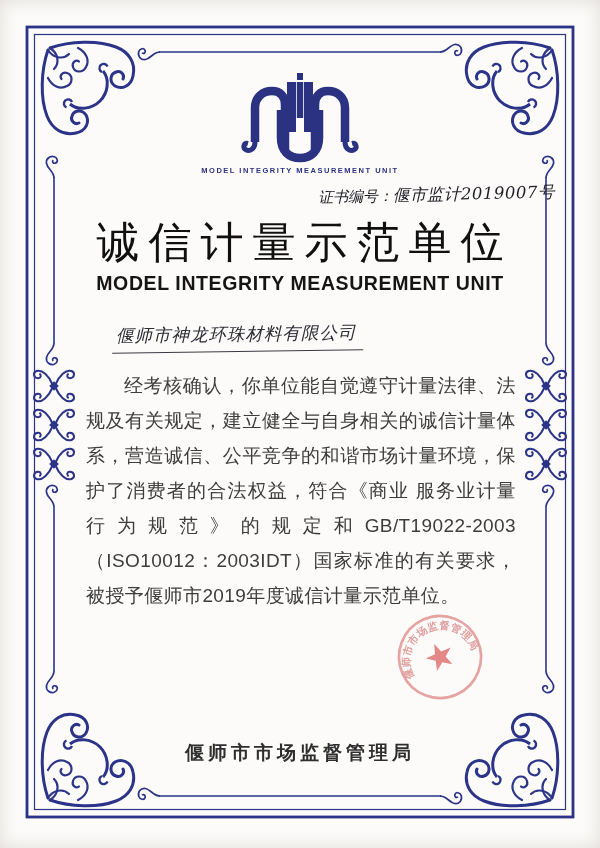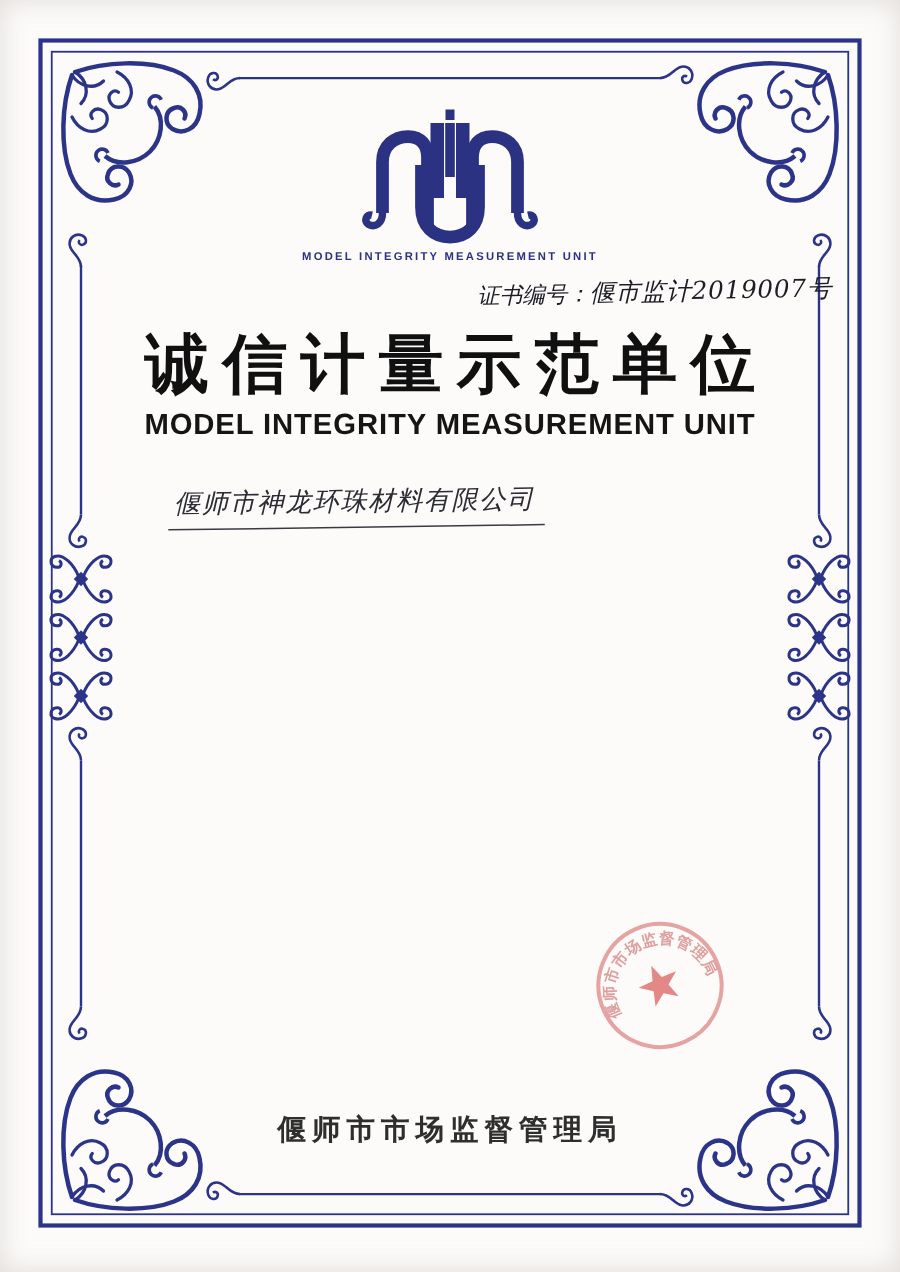--- a/index.html
+++ b/index.html
@@ -26,21 +26,21 @@
     position:absolute;left:318px;top:184px;width:230px;
     font-family:"DejaVu Serif",serif;font-style:italic;
     font-size:15px;color:#1d1d26;transform:rotate(-1.2deg);
     white-space:nowrap;
   }
   .cert-no .handw{font-size:16.5px;letter-spacing:.5px;}
 
   .title-cn{
     position:absolute;left:0;right:0;top:214px;margin:0;text-align:center;
     font-family:"Liberation Serif","DejaVu Serif",serif;
-    font-size:43px;font-weight:700;letter-spacing:9px;padding-left:9px;
+    font-size:43px;font-weight:400;letter-spacing:9px;padding-left:9px;
     color:#101010;
   }
   .title-en{
     position:absolute;left:0;right:0;top:272px;text-align:center;
     font-size:19.5px;font-weight:800;letter-spacing:.6px;color:#151515;
   }
 
   .company{
     position:absolute;left:112px;top:322px;min-width:238px;
     font-family:"DejaVu Serif",serif;font-style:italic;
@@ -152,20 +152,21 @@
 
   <div class="cert-no">
     <span>证书编号：</span><span class="handw">偃市监计2019007号</span>
   </div>
 
   <h1 class="title-cn">诚信计量示范单位</h1>
   <div class="title-en">MODEL INTEGRITY MEASUREMENT UNIT</div>
 
   <div class="company">偃师市神龙环珠材料有限公司</div>
 
+  <p class="body-text">经考核确认，你单位能自觉遵守计量法律、法规及有关规定，建立健全与自身相关的诚信计量体系，营造诚信、公平竞争的和谐市场计量环境，保护了消费者的合法权益，符合《商业 服务业计量行为规范》的规定和GB/T19022-2003（ISO10012：2003IDT）国家标准的有关要求，被授予偃师市2019年度诚信计量示范单位。</p>
 
 
   <svg class="seal" width="164" height="164" viewBox="0 0 160 160">
     <g transform="rotate(-24,80,80)">
       <circle cx="80" cy="80" r="40" fill="none" stroke="#e09090" stroke-width="2.6"></circle>
       <polygon points="80,66 83.3,75.5 93.3,75.7 85.3,81.7 88.2,91.3 80,85.6 71.8,91.3 74.7,81.7 66.7,75.7 76.7,75.5" fill="#df6f6f"></polygon>
       <path id="sealArc" d="M49,84 A31,31 0 0 1 111,84" fill="none" stroke="none"></path>
       <text font-size="10" fill="#d98b8b" font-weight="600" letter-spacing="0.5">
         <textPath href="#sealArc" startOffset="50%" text-anchor="middle">偃师市市场监督管理局</textPath>
       </text>

